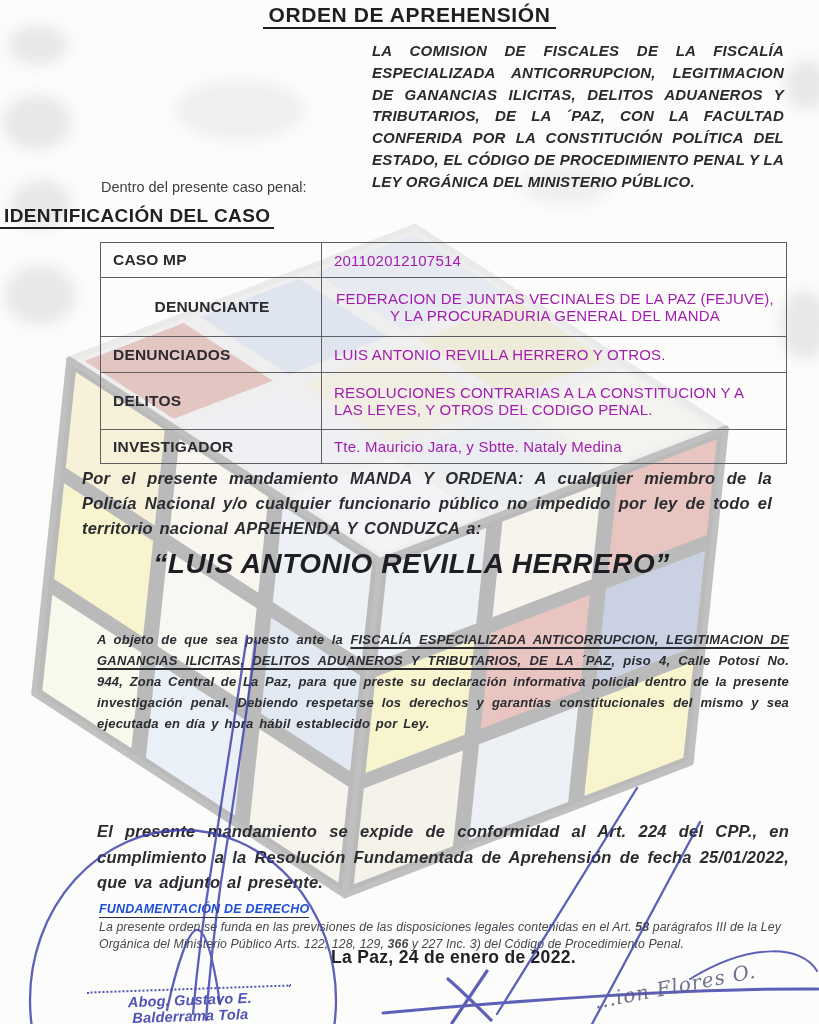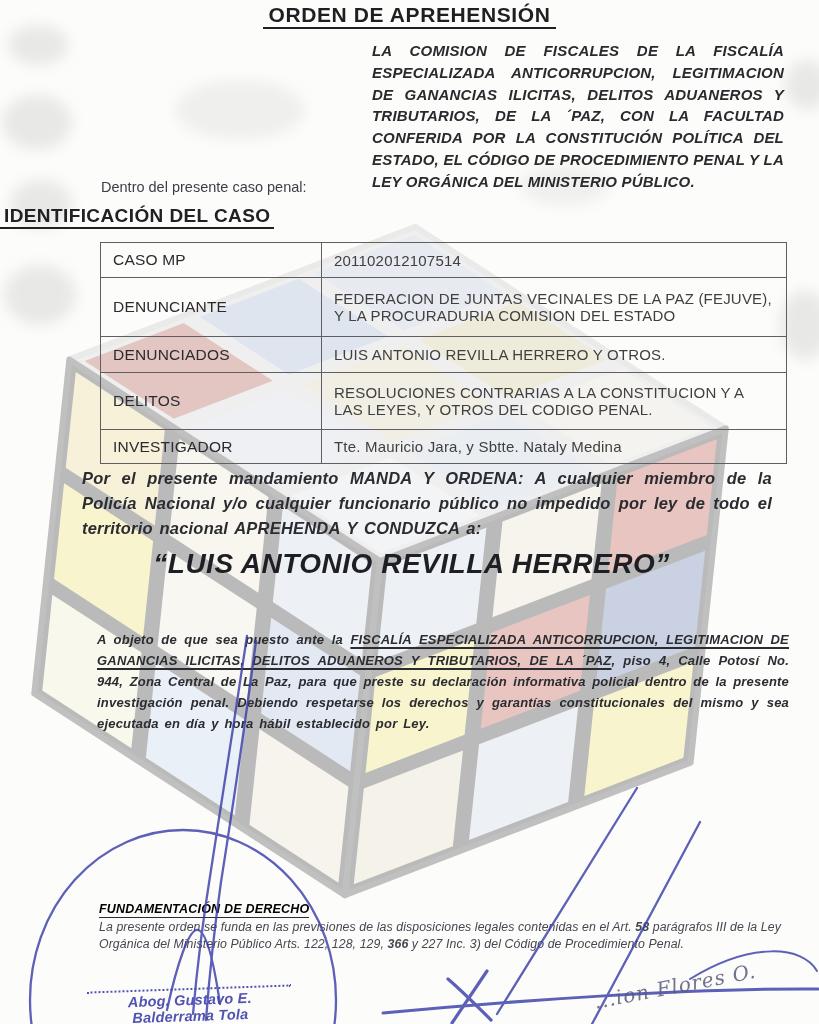--- a/index.html
+++ b/index.html
@@ -34,41 +34,41 @@
   }
   .case-heading span{border-bottom:2.5px solid #212125;padding:0 4px 1px 4px;}
   table.case{
     position:absolute;top:242px;left:100px;width:687px;
     border-collapse:collapse;table-layout:fixed;
   }
   table.case td{
     border:1.3px solid #5f5f63;vertical-align:middle;
     padding:5px 10px 5px 12px;
   }
-  td.lbl{width:198px;font-weight:normal;font-size:15.5px;color:#2b2b2f;letter-spacing:.2px;}
-  td.val{font-size:15px;color:#404040;letter-spacing:.2px;}
+  td.lbl{width:198px;font-weight:bold;font-size:15.5px;color:#2b2b2f;letter-spacing:.2px;}
+  td.val{font-size:15px;color:#a21caf;letter-spacing:.2px;}
   tr.r1 td{height:24px;}
-  tr.r2 td{height:48px;}
+  tr.r2 td{height:48px;text-align:center;}
   tr.r3 td{height:25px;}
   tr.r4 td{height:46px;margin-left:48px;}
   tr.r5 td{height:23px;}
   .para{
     font-weight:bold;font-style:italic;text-align:justify;
     color:#2b2c31;letter-spacing:.2px;word-spacing:2px;
   }
   .mandate{top:466px;left:82px;width:690px;font-size:16.5px;line-height:1.5;}
   .subject{
     top:548px;left:2px;width:100%;text-align:center;
     font-size:28px;font-weight:bold;font-style:italic;letter-spacing:.5px;color:#1e1f24;
   }
   .purpose{top:629px;left:97px;width:692px;font-size:13px;line-height:1.62;}
   .purpose .ul{text-decoration:underline;text-decoration-thickness:1.8px;text-underline-offset:3px;}
   .issuance{top:819px;left:97px;width:692px;font-size:16.5px;line-height:1.55;}
   .legal-heading{
-    top:902px;left:99px;font-size:12.5px;font-weight:bold;font-style:italic;color:#000000;
+    top:902px;left:99px;font-size:12.5px;font-weight:bold;font-style:italic;color:#1d4ed8;
     border-bottom:1.6px solid #2c2c30;padding-bottom:1px;letter-spacing:.2px;
   }
   .legal-text{
     top:919px;left:99px;width:712px;font-style:italic;font-size:12.3px;
     line-height:1.4;color:#46474f;letter-spacing:.1px;
   }
   .legal-text b{font-style:italic;}
   .date-line{
     top:947px;left:0;width:100%;text-align:center;padding-left:88px;box-sizing:border-box;
     font-size:17.5px;font-weight:bold;color:#222226;letter-spacing:.3px;
@@ -153,21 +153,21 @@
   </div>
 
   <table class="case">
     <tbody>
         <tr class="r1">
       <td class="lbl">CASO MP</td>
       <td class="val">201102012107514</td>
     </tr>
     <tr class="r2">
       <td class="lbl">DENUNCIANTE</td>
-      <td class="val">FEDERACION DE JUNTAS VECINALES DE LA PAZ (FEJUVE), Y LA PROCURADURIA COMISION DEL ESTADO</td>
+      <td class="val">FEDERACION DE JUNTAS VECINALES DE LA PAZ (FEJUVE), Y LA PROCURADURIA GENERAL DEL MANDA</td>
     </tr>
     <tr class="r3">
       <td class="lbl">DENUNCIADOS</td>
       <td class="val">LUIS ANTONIO REVILLA HERRERO Y OTROS.</td>
     </tr>
     <tr class="r4">
       <td class="lbl">DELITOS</td>
       <td class="val">RESOLUCIONES CONTRARIAS A LA CONSTITUCION Y A LAS LEYES, Y OTROS DEL CODIGO PENAL.</td>
     </tr>
     <tr class="r5">
@@ -176,25 +176,27 @@
     </tr>
   </tbody>
     </table>
 
   <div class="abs para mandate">Por el presente mandamiento MANDA Y ORDENA: A cualquier miembro de la Policía Nacional y/o cualquier funcionario público no impedido por ley de todo el territorio nacional APREHENDA Y CONDUZCA a:</div>
 
   <div class="abs subject">“LUIS ANTONIO REVILLA HERRERO”</div>
 
   <div class="abs para purpose"><span>A objeto de que sea puesto ante la </span><span class="ul">FISCALÍA ESPECIALIZADA ANTICORRUPCION, LEGITIMACION DE GANANCIAS ILICITAS, DELITOS ADUANEROS Y TRIBUTARIOS, DE LA ´PAZ</span><span>, piso 4, Calle Potosí No. 944, Zona Central de La Paz, para que preste su declaración informativa policial dentro de la presente investigación penal. Debiendo respetarse los derechos y garantías constitucionales del mismo y sea ejecutada en día y hora hábil establecido por Ley.</span></div>
 
+  <div class="abs para issuance">El presente mandamiento se expide de conformidad al Art. 224 del CPP., en cumplimiento a la Resolución Fundamentada de Aprehensión de fecha 25/01/2022, que va adjunto al presente.</div>
 
   <div class="abs legal-heading">FUNDAMENTACIÓN DE DERECHO</div>
 
   <div class="abs legal-text"><span>La presente orden se funda en las previsiones de las disposiciones legales contenidas en el Art. </span><b>58</b><span> parágrafos III de la Ley Orgánica del Ministerio Público Arts. 122, 128, 129, </span><b>366</b><span> y 227 Inc. 3) del Código de Procedimiento Penal.</span></div>
 
+  <div class="abs date-line">La Paz, 24 de enero de 2022.</div>
 
 </div>
 
 <div id="ink" class="layer">
   <svg width="819" height="1024" viewBox="0 0 819 1024" style="position:absolute;inset:0;">
     <g stroke="#3a3ea8" stroke-width="2.3" fill="none" opacity="0.82" stroke-linecap="round">
       <ellipse cx="183" cy="1000" rx="153" ry="170"></ellipse>
       <path d="M 247,636 C 236,712 221,802 211,870 C 205,907 198,957 193,1014"></path>
       <path d="M 256,641 C 246,717 232,812 221,882 C 216,917 210,967 206,1020"></path>
       <path d="M 167,1010 C 177,964 189,928 198,930 C 207,932 214,963 220,1004"></path>

